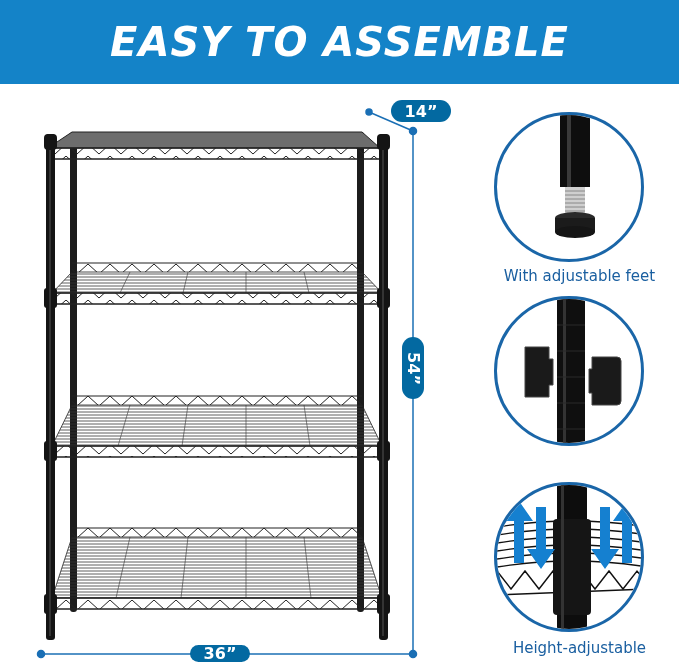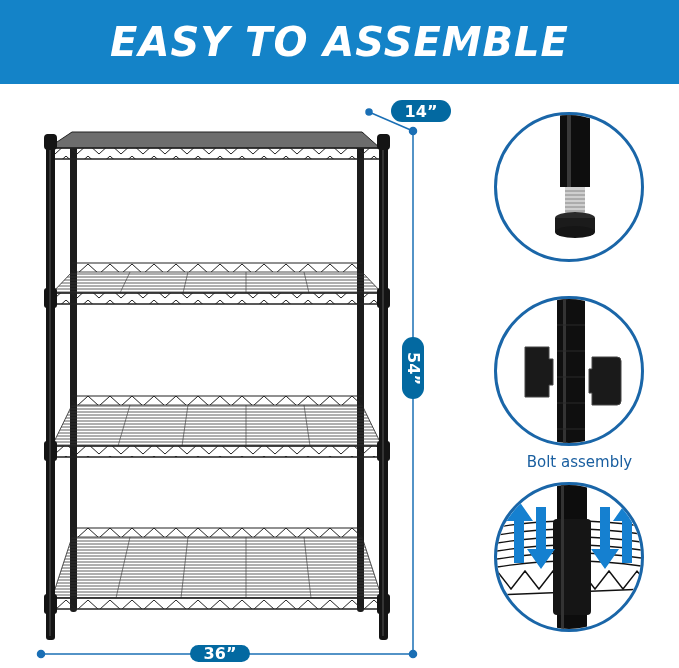--- a/index.html
+++ b/index.html
@@ -141,39 +141,39 @@
         <line x1="68" y1="84" x2="88" y2="84"></line>
           <line x1="68" y1="88" x2="88" y2="88"></line>
         <line x1="68" y1="92" x2="88" y2="92"></line>
           <line x1="68" y1="96" x2="88" y2="96"></line>
       </g>
       <ellipse cx="78" cy="103" rx="20" ry="6" fill="#2a2a2a"></ellipse>
       <rect x="58" y="103" width="40" height="14" fill="#1b1b1b"></rect>
       <ellipse cx="78" cy="117" rx="20" ry="6" fill="#151515"></ellipse>
     </svg>
   </div>
+  <div class="caption" style="top:157px;">With adjustable feet</div>
 </div>
 
 <div class="feature" style="top:296px;height:180px;">
   <div class="circle" style="top:0px;">
     <svg width="150" height="150" viewBox="0 0 150 150">
       <rect x="60" y="0" width="28" height="150" fill="#0f0f0f"></rect>
       <rect x="66" y="0" width="3" height="150" fill="#333"></rect>
       <g stroke="#2a2a2a" stroke-width="1">
         <line x1="60" y1="26" x2="88" y2="26"></line>
           <line x1="60" y1="52" x2="88" y2="52"></line>
         <line x1="60" y1="78" x2="88" y2="78"></line>
           <line x1="60" y1="104" x2="88" y2="104"></line>
         <line x1="60" y1="130" x2="88" y2="130"></line>
       </g>
       <path d="M28,48 L52,48 L52,60 L56,60 L56,86 L52,86 L52,98 L28,98 Z" fill="#1a1a1a" stroke="#444" stroke-width="1"></path>
       <path d="M95,58 L120,58 Q124,58 124,62 L124,102 Q124,106 120,106 L95,106 L95,94 L92,94 L92,70 L95,70 Z" fill="#1a1a1a" stroke="#444" stroke-width="1"></path>
     </svg>
   </div>
-  <div class="caption" style="top:157px;">Bolt assembly</div>
 </div>
 
 <div class="feature" style="top:482px;height:186px;">
   <div class="circle" style="top:0px;">
     <svg width="150" height="150" viewBox="0 0 150 150">
       <g stroke="#111" stroke-width="1.4" fill="none">
         <path d="M0,42 Q75,30 150,42"></path>
           <path d="M0,50 Q75,38 150,50"></path>
         <path d="M0,58 Q75,46 150,58"></path>
           <path d="M0,66 Q75,54 150,66"></path>
@@ -186,13 +186,14 @@
       <rect x="56" y="34" width="38" height="96" rx="4" fill="#151515"></rect>
       <rect x="64" y="0" width="3" height="150" fill="#333"></rect>
       <g fill="#1580d0">
         <polygon points="22,16 8,36 17,36 17,78 27,78 27,36 36,36"></polygon>
         <polygon points="44,84 30,64 39,64 39,22 49,22 49,64 58,64"></polygon>
         <polygon points="108,84 94,64 103,64 103,22 113,22 113,64 122,64"></polygon>
         <polygon points="130,16 116,36 125,36 125,78 135,78 135,36 144,36"></polygon>
       </g>
     </svg>
   </div>
+  <div class="caption" style="top:157px;">Height-adjustable</div>
 </div>
 
 </body></html>

